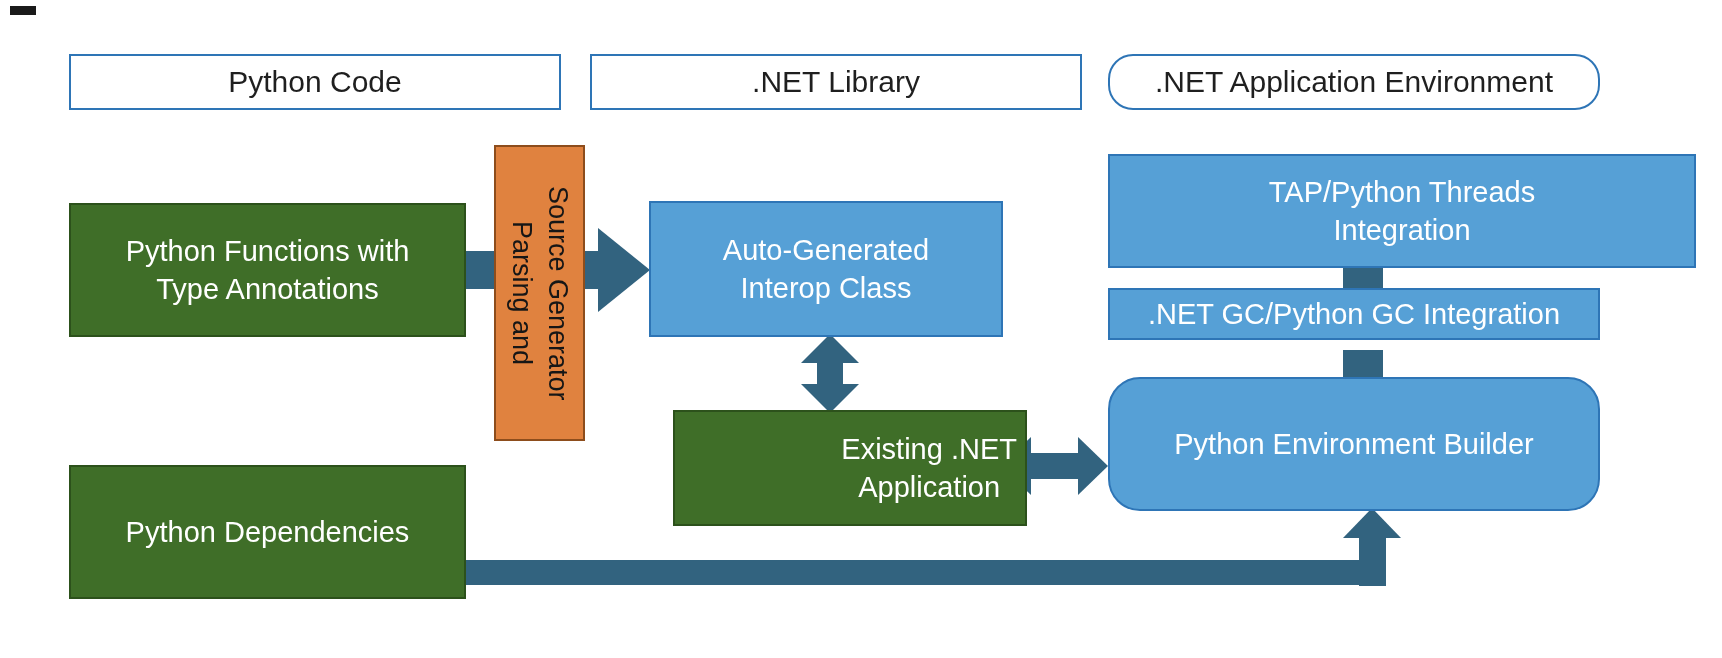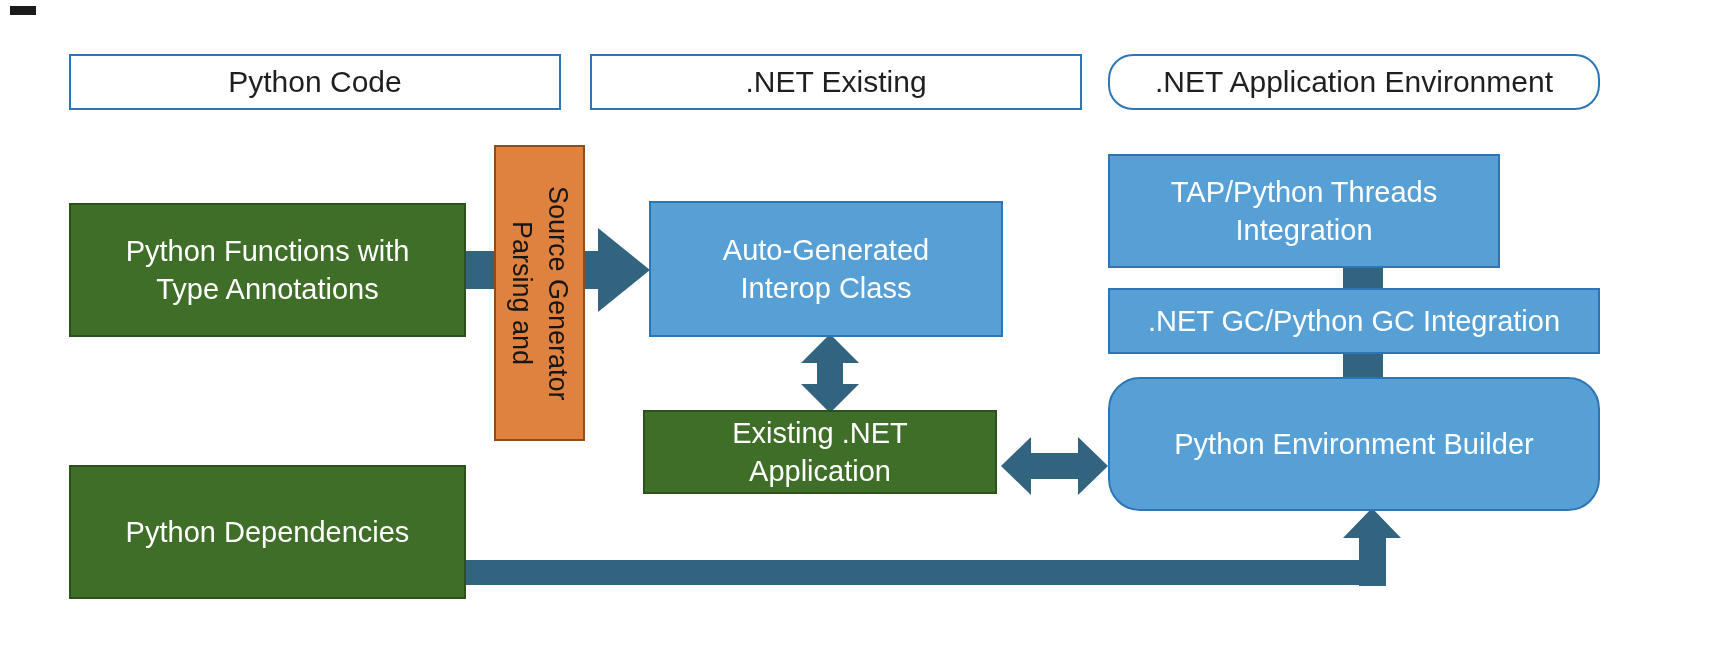--- a/index.html
+++ b/index.html
@@ -73,21 +73,21 @@
 <body>
 
 <div class="canvas">
 
   <div class="corner-mark"></div>
 
   <div class="box header-box" style="left:69px; top:54px; width:492px; height:56px;">
     <span class="label">Python Code</span>
   </div>
   <div class="box header-box" style="left:590px; top:54px; width:492px; height:56px;">
-    <span class="label">.NET Existing</span>
+    <span class="label">.NET Library</span>
   </div>
   <div class="box header-box" style="left:1108px; top:54px; width:492px; height:56px;border-radius:25px;">
     <span class="label">.NET Application Environment</span>
   </div>
 
   <div class="box green-box" style="left:69px; top:203px; width:397px; height:134px;">
     <span class="label">Python Functions with
 Type Annotations</span>
   </div>
 
@@ -98,31 +98,31 @@
   <div class="box orange-box" style="left:494px; top:145px; width:91px; height:296px;">
     <span class="vertical-label">Parsing and
 Source Generator</span>
   </div>
 
   <div class="box blue-box" style="left:649px; top:201px; width:354px; height:136px;justify-content:center;">
     <span class="label">Auto-Generated
 Interop Class</span>
   </div>
 
-  <div class="box green-box" style="left:643px; top:410px; width:354px; height:84px;">
+  <div class="box green-box" style="left:673px; top:410px; width:354px; height:116px;justify-content:flex-end;">
     <span class="label">Existing .NET
 Application</span>
   </div>
 
-  <div class="box blue-box" style="left:1108px; top:154px; width:392px; height:114px;">
+  <div class="box blue-box" style="left:1108px; top:154px; width:588px; height:114px;">
     <span class="label">TAP/Python Threads
 Integration</span>
   </div>
 
-  <div class="box blue-box" style="left:1108px; top:288px; width:492px; height:66px;">
+  <div class="box blue-box" style="left:1108px; top:288px; width:492px; height:52px;">
     <span class="label">.NET GC/Python GC Integration</span>
   </div>
 
   <div class="box blue-box" style="left:1108px; top:377px; width:492px; height:134px;border-radius:32px;">
     <span class="label">Python Environment Builder</span>
   </div>
 
   <div>
     <div class="arrow-part bar" style="left:462px; top:251px; width:140px; height:38px;"></div>
     <div class="arrow-part tri" style="left:598px; top:228px; border-top:42px solid transparent; border-bottom:42px solid transparent; border-left:52px solid #32637f;"></div>

